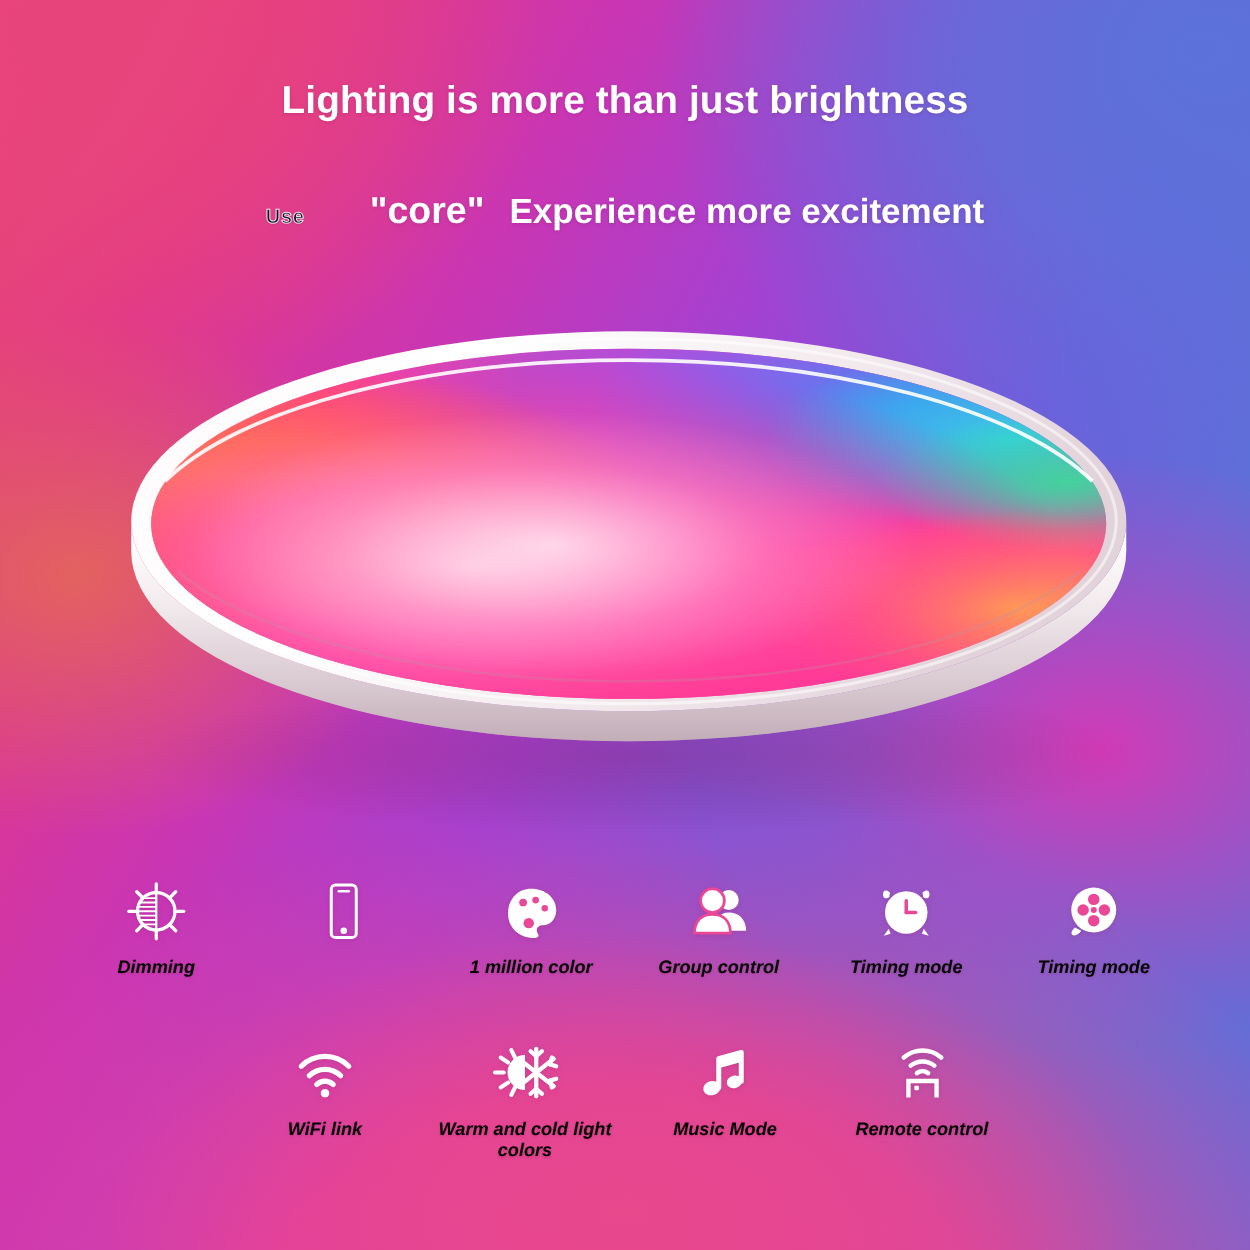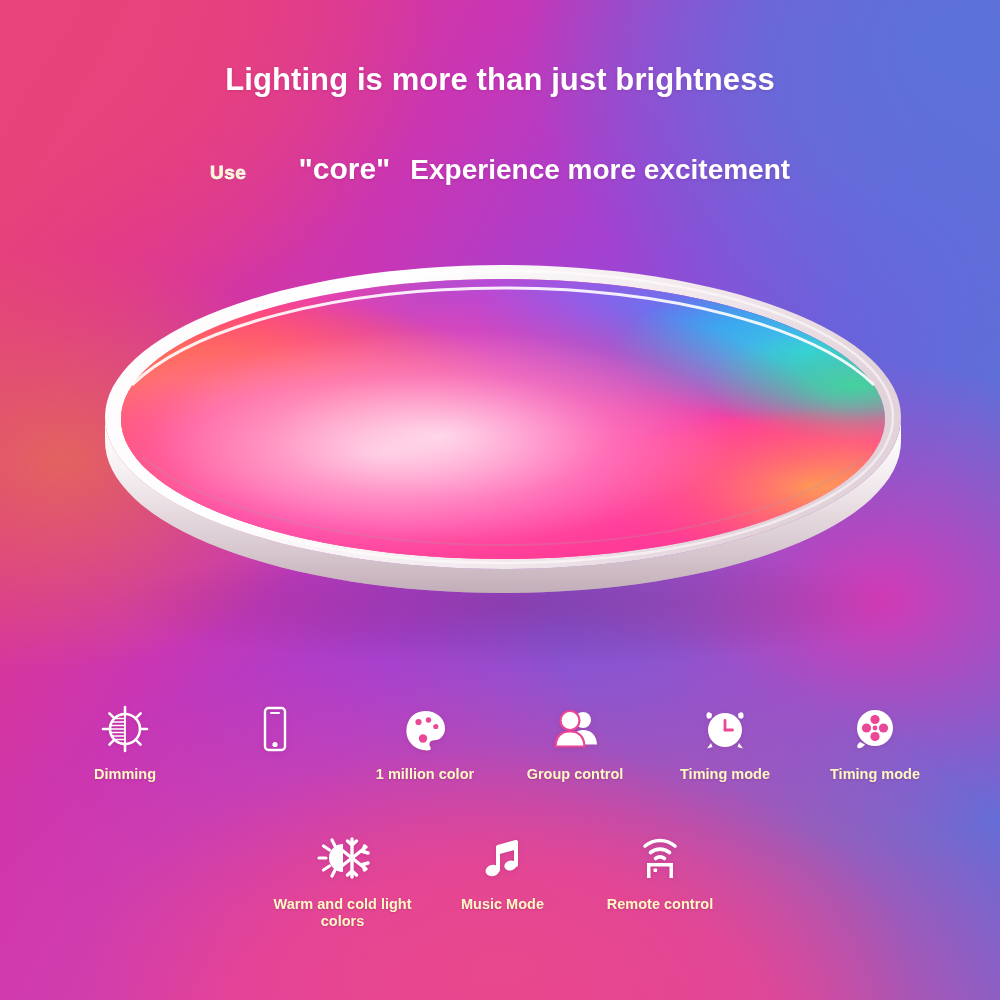--- a/index.html
+++ b/index.html
@@ -56,22 +56,22 @@
     letter-spacing:0.1px;
     text-shadow:0 1px 3px rgba(120,20,80,0.22);
     white-space:nowrap;
     text-align:center;
   }
   .subline-wrap {
     position:absolute; left:0; right:0; top:152px; z-index:6;
     display:flex; align-items:baseline; justify-content:center;
   }
   .sub-use {
-    color:#fef9c3;
-    font-size:19px;
+    color:#0f172a;
+    font-size:16px;
     font-weight:bold;
     letter-spacing:0.6px;
     margin-right:52px;
     -webkit-text-stroke:0.8px rgba(255,255,255,0.85);
     text-shadow:0 1px 1px rgba(120,20,80,0.45);
   }
   .sub-core {
     color:#ffffff;
     font-size:30px;
     font-weight:bold;
@@ -99,25 +99,26 @@
   #row2 { top:828px; }
   .frow { display:flex; justify-content:center; align-items:flex-start; }
   .feat { text-align:center; position:relative; }
   .feat .ico {
     height:62px;
     display:flex; align-items:center; justify-content:center;
     margin-bottom:6px;
   }
   .feat .ico svg { display:block; filter:drop-shadow(0 1px 2px rgba(130,25,85,0.2)); }
   .feat .lbl {
-    color:#fef9c3;
+    color:#000000;
     font-size:14.5px;
     font-weight:bold;
     line-height:1.2;
     text-shadow:0 1px 2px rgba(130,25,85,0.28);
+    font-style:italic;
   }
 </style>
 </head>
 <body>
 
 <div id="bg">
   <div class="bg-layer bg-base"></div>
   <div class="bg-layer bg-blob-a"></div>
   <div class="bg-layer bg-blob-b"></div>
   <div class="bg-layer bg-blob-c"></div>
@@ -344,20 +345,33 @@
       </div>
       <div class="lbl">Timing mode</div>
     </div>
 
   </div>
 </div>
 
 <div class="features" id="row2">
   <div class="frow">
 
+    <div class="feat" style="width:155px">
+      <div class="ico">
+        <svg width="54" height="54" viewBox="0 0 54 54">
+          <g fill="none" stroke="#ffffff" stroke-linecap="round">
+            <path d="M8,21 A27,27 0 0 1 46,21" stroke-width="4.2"></path>
+            <path d="M14.5,28.5 A18,18 0 0 1 39.5,28.5" stroke-width="4.2"></path>
+            <path d="M20.5,35.5 A9.5,9.5 0 0 1 33.5,35.5" stroke-width="4.2"></path>
+          </g>
+          <circle cx="27" cy="42.5" r="3.4" fill="#ffffff"></circle>
+        </svg>
+      </div>
+      <div class="lbl">WiFi link</div>
+    </div>
 
 
     <div class="feat" style="width:165px">
       <div class="ico">
         <svg width="58" height="54" viewBox="0 0 58 54">
           <path d="M29,12 A14,14 0 0 0 29,40 Z" fill="#ffffff"></path>
           <g stroke="#ffffff" stroke-width="3.2" stroke-linecap="round">
             <line x1="5" y1="26" x2="12" y2="26"></line>
             <line x1="9.5" y1="14" x2="15.5" y2="18"></line>
             <line x1="9.5" y1="38" x2="15.5" y2="34"></line>

